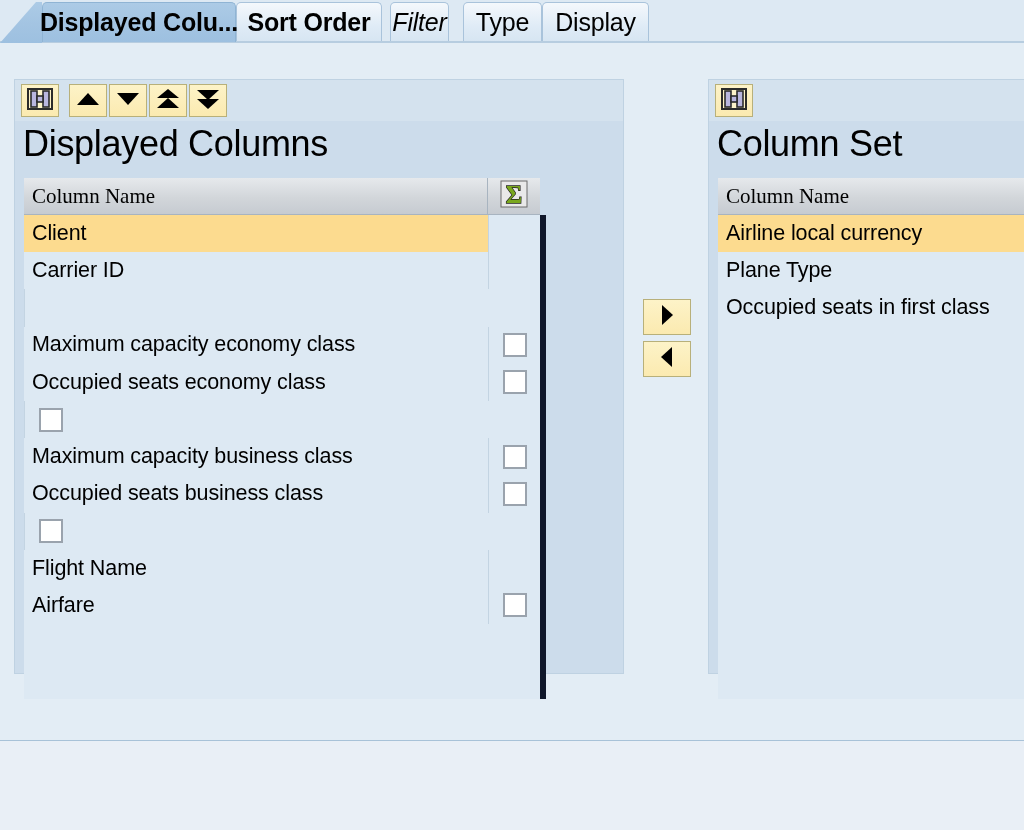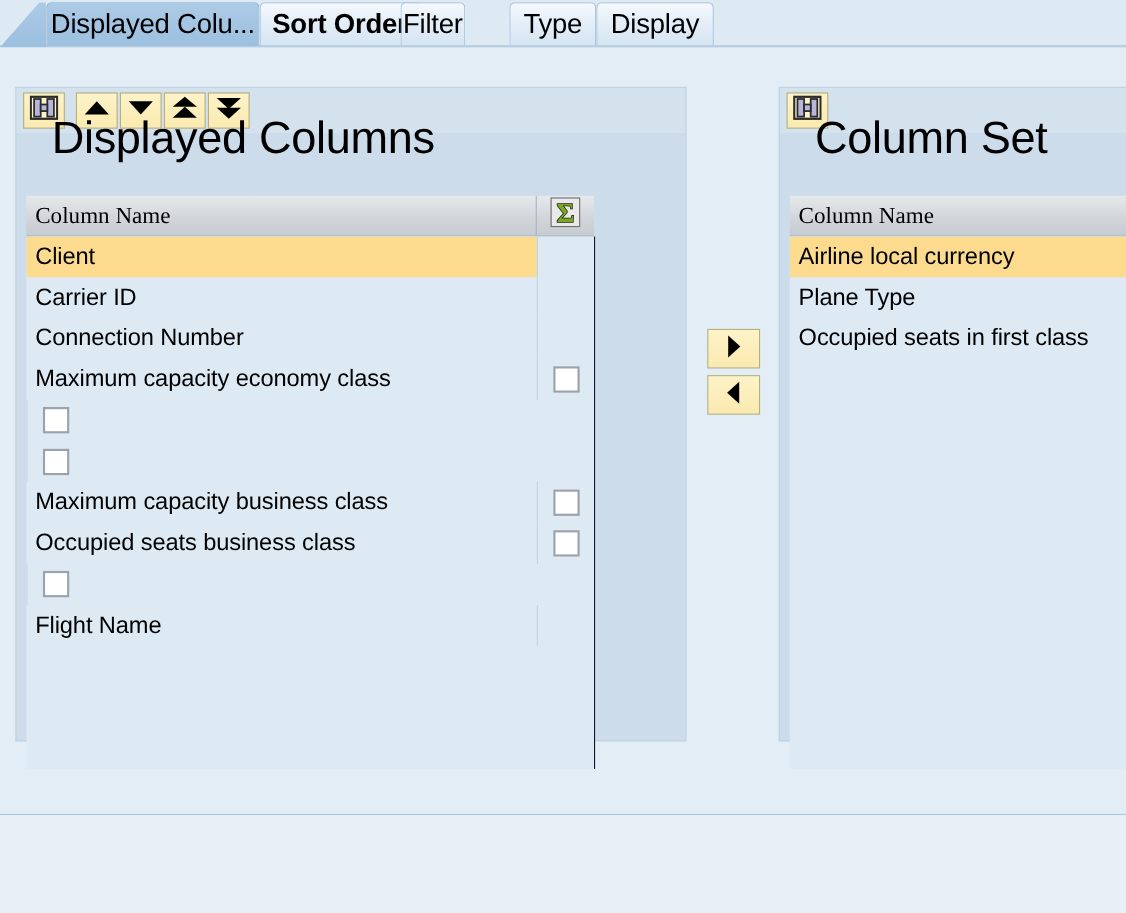--- a/index.html
+++ b/index.html
@@ -47,20 +47,21 @@
     border-bottom: none;
     border-radius: 5px 5px 0 0;
     background: linear-gradient(to bottom, #f4f8fc 0%, #dfebf6 60%, #d6e5f2 100%);
     white-space: nowrap;
     cursor: default;
   }
   .tab.active {
     background: linear-gradient(to bottom, #accbe6 0%, #a3c4e2 55%, #9dc0e0 100%);
     border-color: #8fb4d4;
     z-index: 3;
+    font-weight: bold;
   }
   
   #tab-active-slant {
     position: absolute;
     left: 0; top: 2px;
     width: 42px; height: 41px;
     background: linear-gradient(to bottom, #accbe6 0%, #a3c4e2 55%, #9dc0e0 100%);
     clip-path: polygon(36px 0, 42px 0, 42px 41px, 0 41px);
     z-index: 2;
   }
@@ -103,30 +104,29 @@
     align-items: center;
     justify-content: center;
     cursor: default;
     margin-right: 2px;
     flex: 0 0 auto;
   }
   .tbtn.sep { margin-right: 10px; }
 
   .panel-title {
     position: absolute;
-    left: 8px; top: 23px;
+    left: 8px; top: 41px;
     height: 45px;
     display: flex;
     align-items: center;
-    font-size: 41px;
+    font-size: 36px;
     line-height: 1;
     letter-spacing: -0.3px;
     color: #000;
     white-space: nowrap;
-    margin-left: 24px;
   }
 
   
   .list-header {
     position: absolute;
     top: 98px;
     height: 37px;
     box-sizing: border-box;
     background: linear-gradient(to bottom, #e6e9ec 0%, #d2d6da 55%, #c6cbd1 100%);
     border-bottom: 1px solid #a8b4c0;
@@ -196,21 +196,21 @@
     box-sizing: border-box;
     border: 2px solid #9aa3ad;
     background: #fff;
     cursor: default;
   }
 
   
   #list-header-left { left: 9px; width: 516px; }
   #list-body-left {
     left: 9px; width: 516px; height: 484px;
-    border-right: 1px solid #0f172a;
+    border-right: 6px solid #0f172a;
   }
   
   #list-header-right { left: 9px; width: 321px; }
   #list-body-right {
     left: 9px; width: 321px; height: 484px;
   }
   #list-body-right .list-row .cell-name { padding-left: 8px; }
 
   
   #transfer-buttons {
@@ -250,21 +250,21 @@
 <body>
 
 <div id="tab-strip">
   <div id="tab-active-slant"></div>
   <div class="tab active" style="left:42px; width:194px;">
     <span>Displayed Colu...</span>
   </div>
   <div class="tab" style="left:236px; width:146px;font-weight:bold;">
     <span>Sort Order</span>
   </div>
-  <div class="tab" style="left:364px; width:59px;">
+  <div class="tab" style="left:390px; width:59px;font-style:italic;">
     <span>Filter</span>
   </div>
   <div class="tab" style="left:463px; width:79px;">
     <span>Type</span>
   </div>
   <div class="tab" style="left:542px; width:107px;align-items:center;">
     <span>Display</span>
   </div>
   <div id="tab-strip-underline"></div>
 </div>
@@ -331,30 +331,30 @@
   <div class="list-body" id="list-body-left">
       <div class="list-row selected">
         <div class="cell-name">Client</div>
         <div class="cell-check"></div>
       </div>
       <div class="list-row">
         <div class="cell-name">Carrier ID</div>
         <div class="cell-check"></div>
       </div>
       <div class="list-row">
-        <div class="cell-name">Connection Number</div>
         <div class="cell-check"></div>
       </div>
       <div class="list-row">
         <div class="cell-name">Maximum capacity economy class</div>
         <div class="cell-check">
           <div class="cbox"></div>
         </div>
       </div>
       <div class="list-row">
+        <div class="cell-name">Occupied seats economy class</div>
         <div class="cell-check">
           <div class="cbox"></div>
         </div>
       </div>
       <div class="list-row">
         <div class="cell-check">
           <div class="cbox"></div>
         </div>
       </div>
       <div class="list-row">
@@ -370,20 +370,26 @@
         </div>
       </div>
       <div class="list-row">
         <div class="cell-check">
           <div class="cbox"></div>
         </div>
       </div>
       <div class="list-row">
         <div class="cell-name">Flight Name</div>
         <div class="cell-check"></div>
+      </div>
+      <div class="list-row">
+        <div class="cell-name">Airfare</div>
+        <div class="cell-check">
+          <div class="cbox"></div>
+        </div>
       </div>
     </div>
 </div>
 
 <div id="transfer-buttons">
   <div class="xbtn">
     <span>
       <svg width="16" height="22" viewBox="0 0 16 22">
           <polygon points="3,1 14,11 3,21" fill="#000"></polygon>
         </svg>

